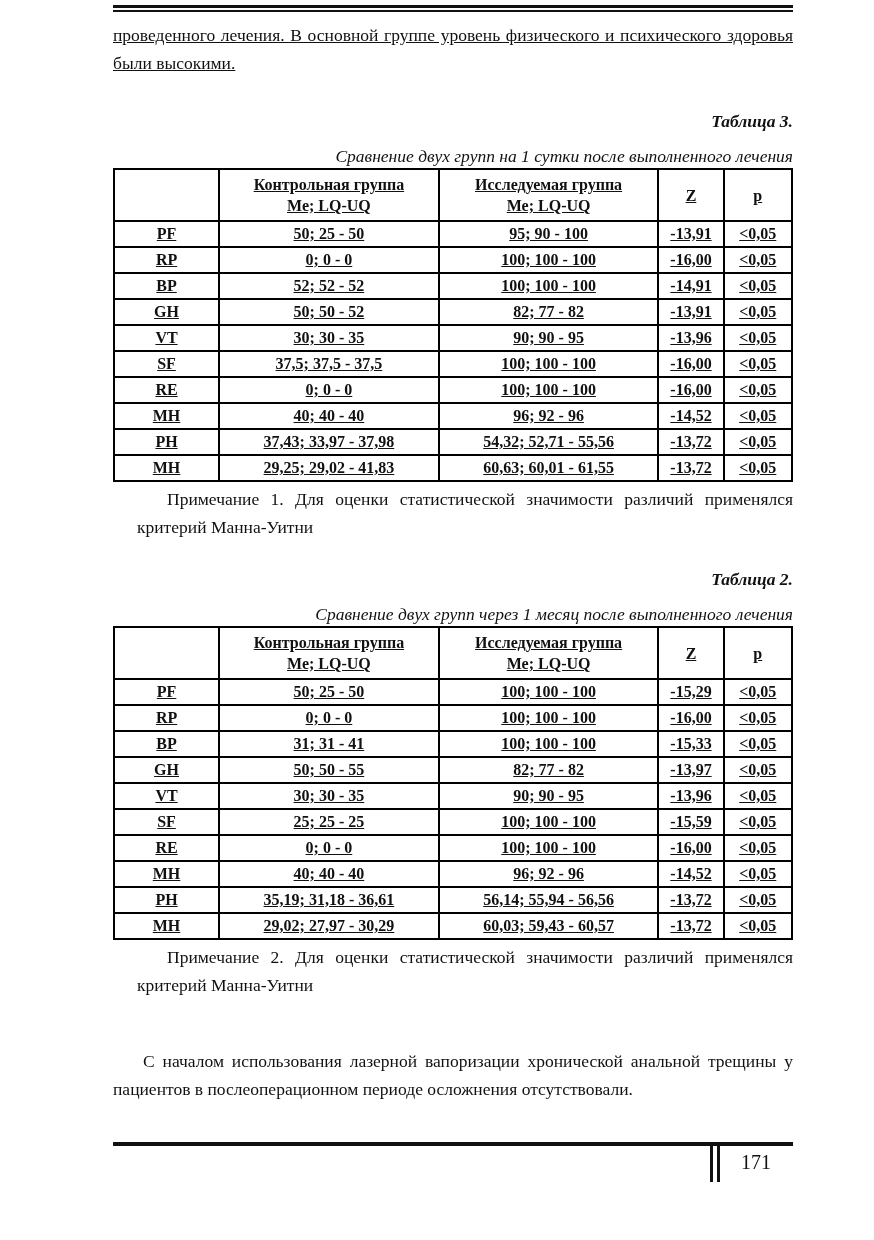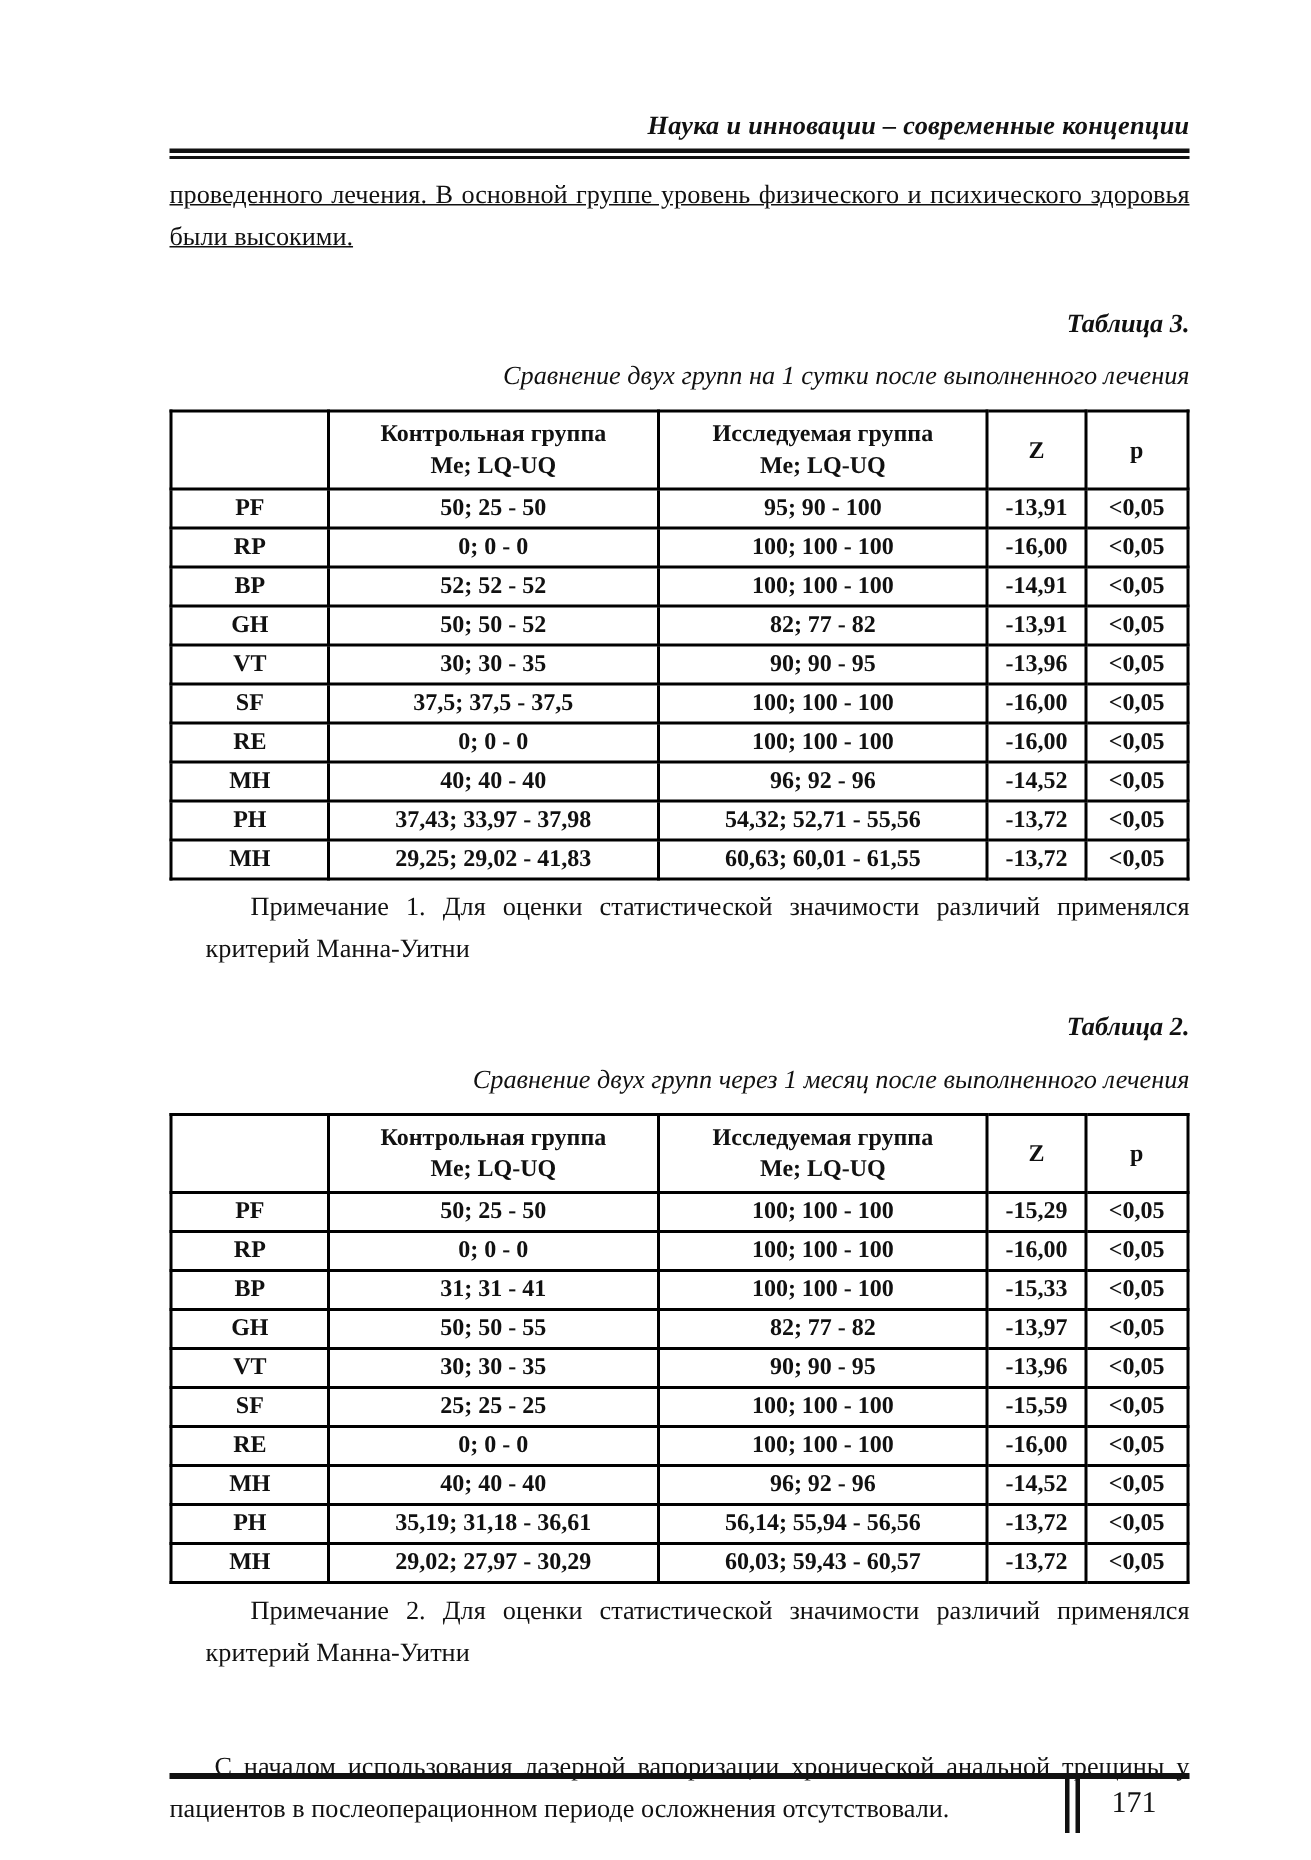--- a/index.html
+++ b/index.html
@@ -50,44 +50,45 @@
   .tbl1-label { margin-top: 33px; }
   .tbl2-label { margin-top: 27px; }
   .table-caption {
     font-size: 17.5px;
     font-style: italic;
     text-align: right;
     line-height: 21px;
     margin-top: 14px;
   }
   table.data-table {
-    margin-top: 12px;
+    margin-top: 1px;
     width: 100%;
     border-collapse: collapse;
     table-layout: fixed;
+    text-decoration: underline;
   }
   table.data-table th, table.data-table td {
     border: 2px solid #000;
     font-weight: bold;
     text-align: center;
     vertical-align: middle;
     font-size: 16px;
     padding: 0 2px;
   }
   table.data-table th { line-height: 21px; padding-top: 4px; padding-bottom: 4px; }
   table.data-table td { line-height: 22px; padding-top: 1px; padding-bottom: 1px; }
   .c0 { width: 15.5%; }
   .c1 { width: 32.4%; }
   .c2 { width: 32.4%; }
   .c3 { width: 9.6%; }
   .c4 { width: 10.1%; }
 
   .footer {
     position: absolute;
-    left: 113px; top: 1182px;
+    left: 113px; top: 1142px;
     width: 680px;
   }
   .footer-rule { height: 4px; background: #111; }
   .pageno-divider {
     position: absolute;
     left: 597px; top: 0;
     width: 10px; height: 40px;
     border-left: 3px solid #111;
     border-right: 3px solid #111;
   }
@@ -96,21 +97,20 @@
     left: 628px; top: 8px;
     font-size: 20px;
     line-height: 24px;
   }
 </style>
 </head>
 <body>
 
 <div class="content">
 
-  <div class="running-head">Наука и инновации – современные концепции</div>
   <div class="head-rule">
     <div class="rule-thick"></div>
     <div class="rule-gap"></div>
     <div class="rule-thin"></div>
   </div>
 
   <p class="body-par intro">проведенного лечения.  В основной группе уровень физического и психиче­ского здоровья были высокими.</p>
 
   <div class="table-label tbl1-label">Таблица 3.</div>
   <div class="table-caption">Сравнение двух групп на 1 сутки после выполненного лечения</div>

